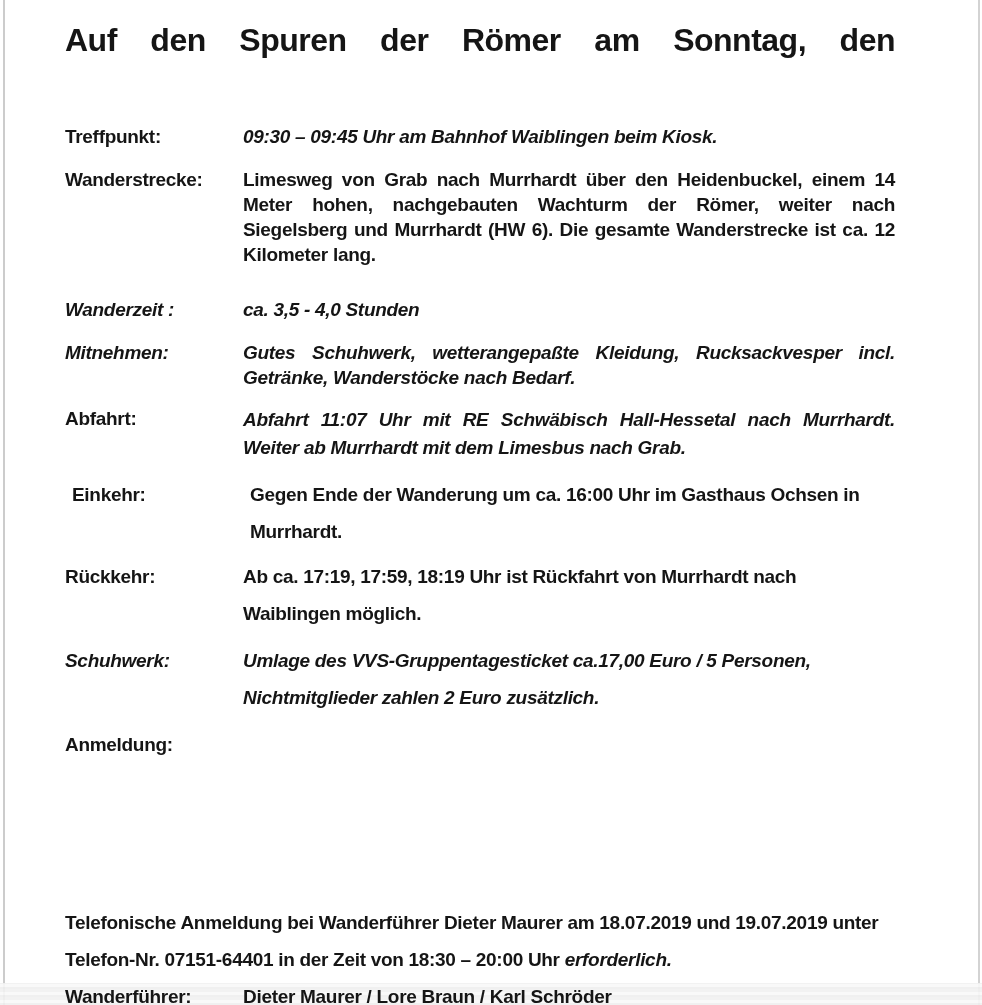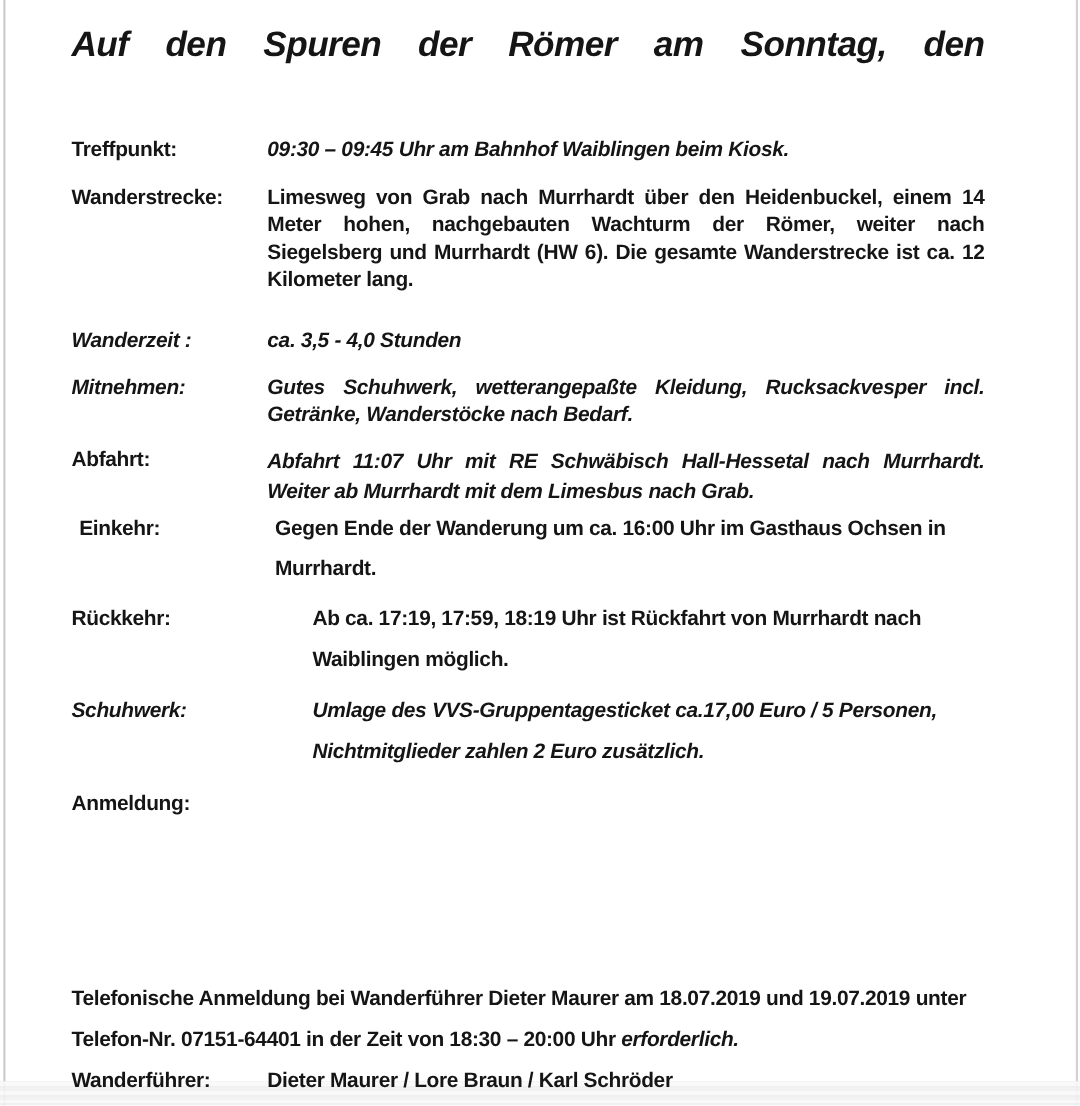--- a/index.html
+++ b/index.html
@@ -26,43 +26,42 @@
       repeating-linear-gradient(0deg, #efefef 0 2px, #f9f9f9 2px 5px, #f1f1f1 5px 8px),
       #f6f6f6;
     opacity: 0.9;
   }
   .page {
     position: relative;
     padding: 20px 87px 0 65px; 
   }
   .doc-title {
     font-size: 32px;
-    font-style: italic;
     letter-spacing: -0.5px;
     line-height: 40px;
     margin: 0;
   }
   .doc-title .t1 { text-align: justify; text-align-last: justify; }
   .doc-title .t2 { text-align: left; }
   .rows { margin-top: 64px; font-size: 19px; letter-spacing: -0.3px; }
   .row { display: flex; align-items: flex-start; }
   .row-label { flex: 0 0 178px; width: 178px; line-height: 25px; }
   .row-value { flex: 1 1 auto; line-height: 25px; }
   .italic { font-style: italic; }
   .justify { text-align: justify; }
   .tall .row-value { line-height: 28px; }
   .loose .row-value { line-height: 37px; }
   .loose .row-label { line-height: 37px; }
   .indent-label .row-label { padding-left: 7px; }
   .mb18 { margin-bottom: 18px; }
   .mb20 { margin-bottom: 30px; }
   .mb16 { margin-bottom: 16px; }
-  .mb14 { }
+  .mb14 { margin-bottom: 14px; }
   .mb8  { margin-bottom: 8px; }
-  .mb10 { margin-bottom: 10px; gap: 41px; }
+  .mb10 { margin-bottom: 10px; }
   .mb6  { margin-bottom: 6px; flex-direction: column; }
   .closing {
     margin: 42px 0 0 178px;
     font-size: 21px;
     letter-spacing: -0.2px;
   }
 </style>
 </head>
 <body>
 

